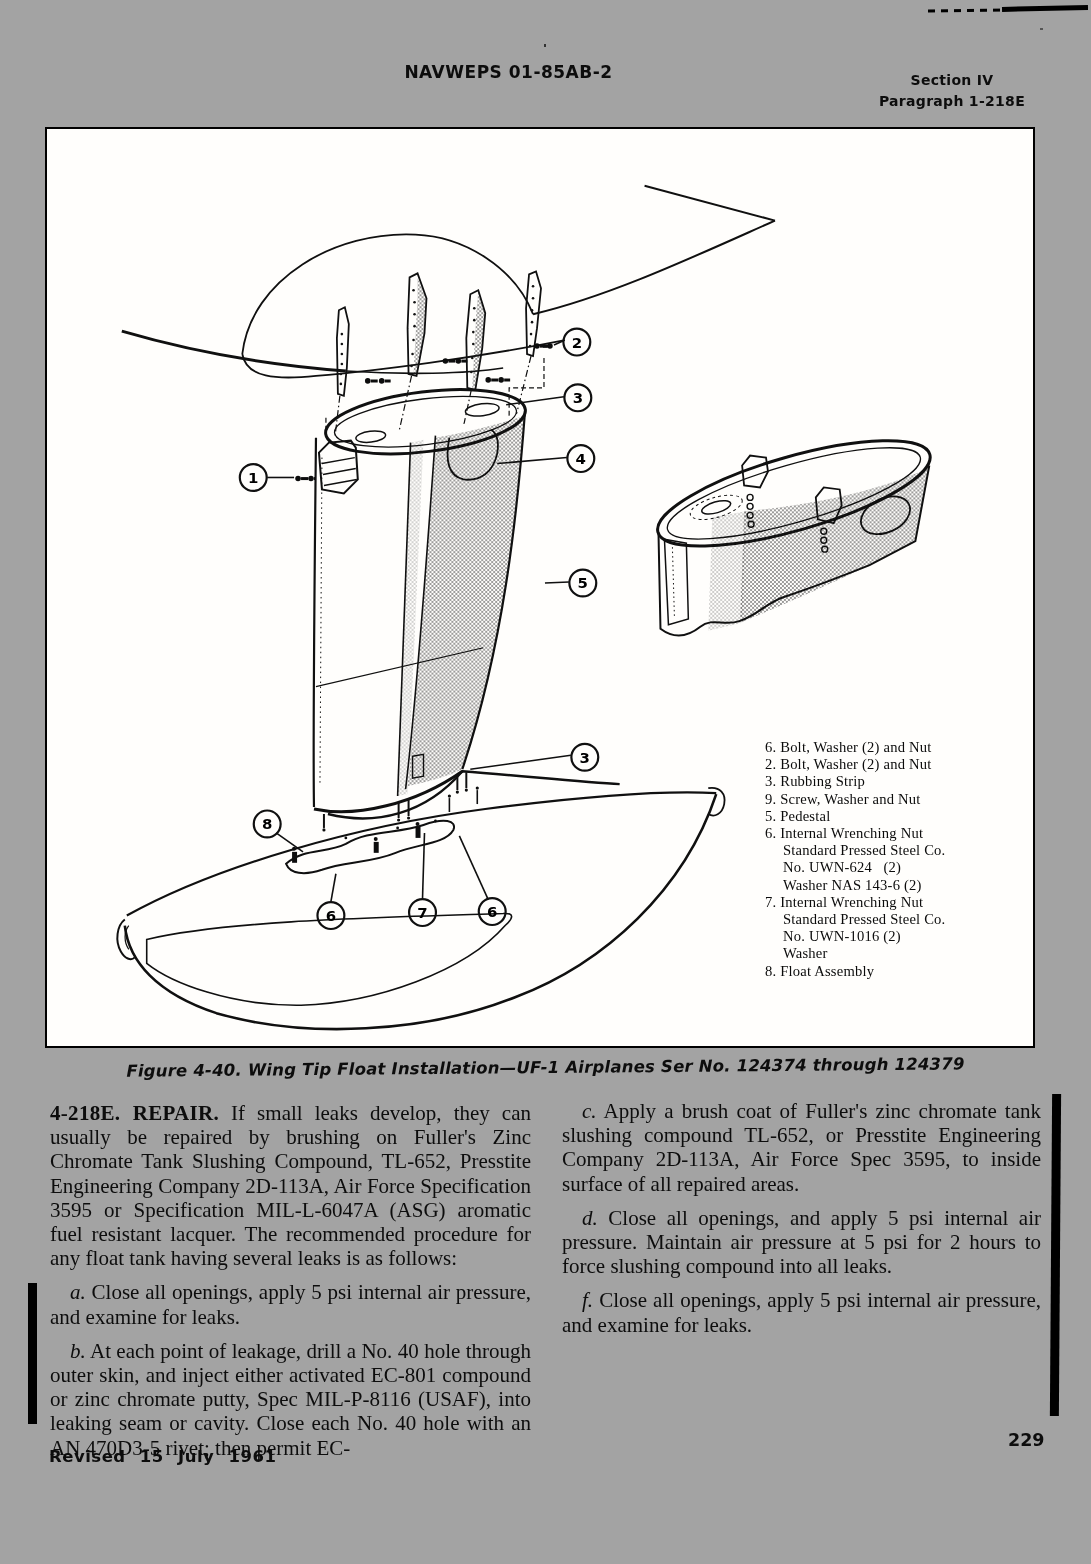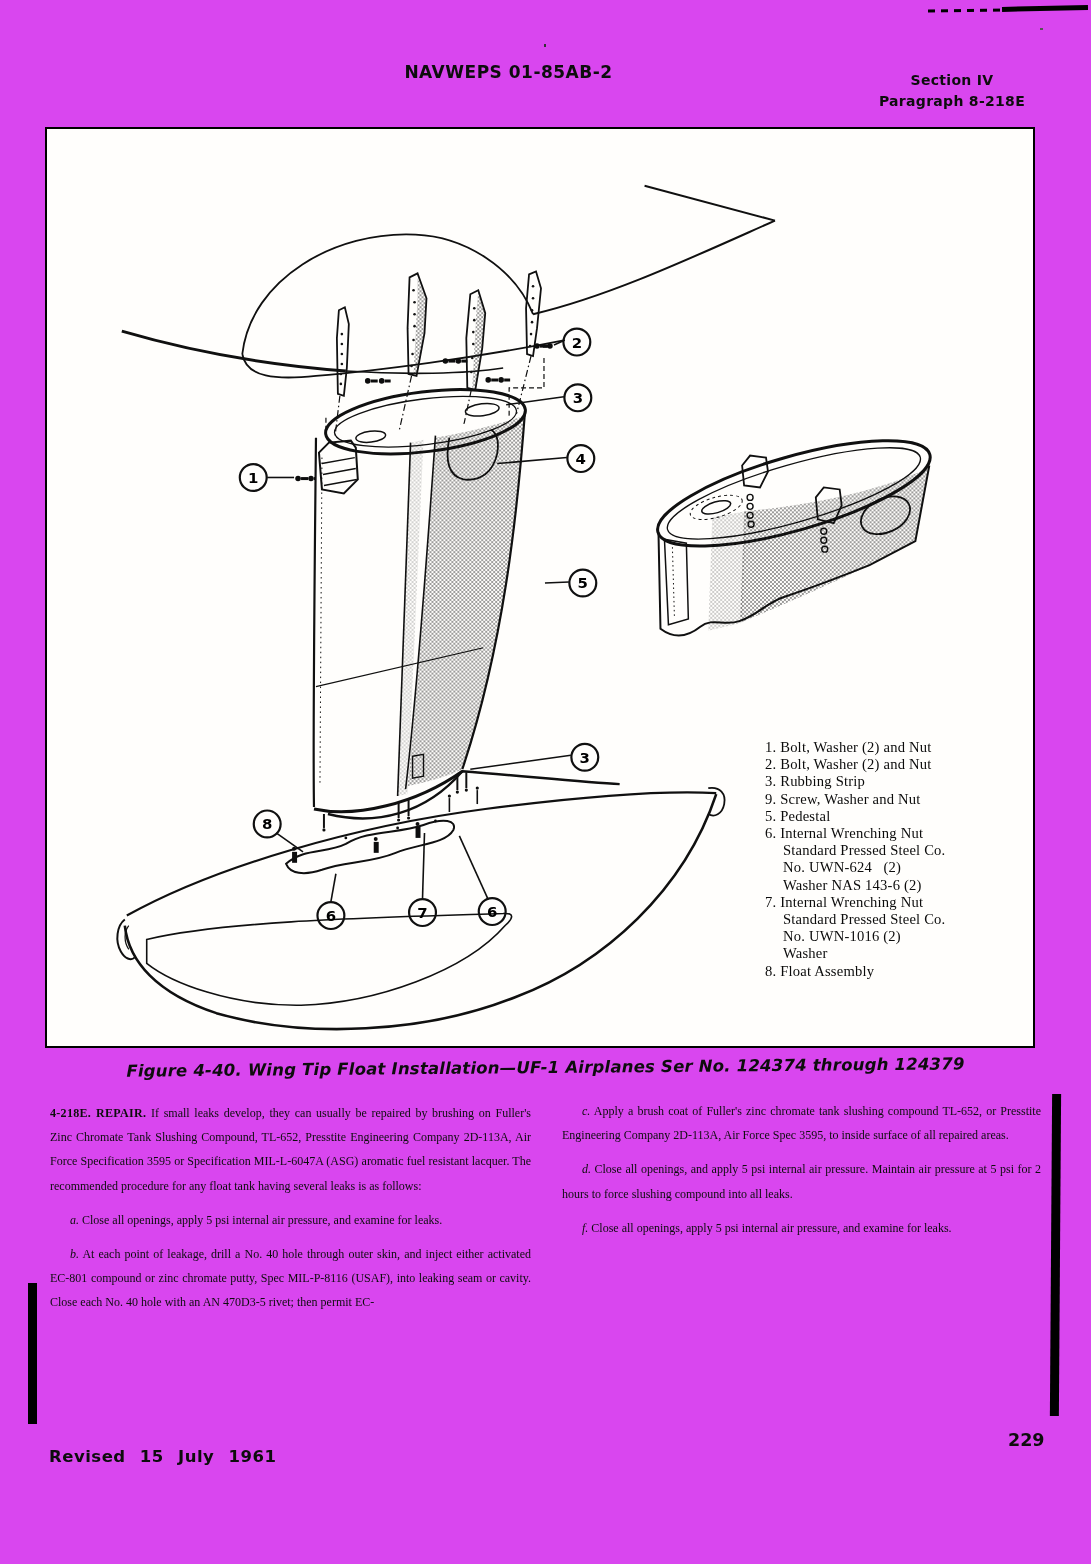--- a/index.html
+++ b/index.html
@@ -1,18 +1,18 @@
 <!DOCTYPE html>
 <html><head>
 <meta charset="utf-8">
 <style>
   html,body{margin:0;padding:0;background:#e8e8e4;}
   .page{
     position:relative;width:1091px;height:1564px;margin:0 auto;
-    background:#d946ef;color:#0d0d0d;overflow:hidden;
+    background:#a3a3a3;color:#0d0d0d;overflow:hidden;
     font-family:"Liberation Serif",serif;
   }
   
   .hdr-center{
     position:absolute;left:0;top:62px;width:100%;text-align:center;
     font-family:"DejaVu Sans",sans-serif;font-weight:bold;font-size:17px;
     letter-spacing:.5px;transform:translateX(-37px);
   }
   .hdr-right{
     position:absolute;right:66px;top:70px;text-align:center;
@@ -45,21 +45,21 @@
     font-family:"Liberation Serif",serif;font-size:14.6px;line-height:17.2px;
     letter-spacing:.2px;color:#0b0b0b;
   }
   .part-item{white-space:pre-wrap;padding-left:18px;text-indent:-18px;}
   .caption{
     position:absolute;left:0;top:1058px;width:100%;text-align:center;
     font-family:"DejaVu Sans",sans-serif;font-style:italic;font-weight:bold;
     font-size:16.5px;letter-spacing:.2px;transform:rotate(-.5deg);
   }
   
-  .col{position:absolute;text-align:justify;font-size:12px;line-height:24.2px;}
+  .col{position:absolute;text-align:justify;font-size:21px;line-height:24.2px;}
   .col-left{left:50px;top:1101px;width:481px;}
   .col-right{left:562px;top:1099px;width:479px;}
   .bp{margin:0 0 10px 0;}
   .bp.ind{text-indent:20px;}
   .bp b{letter-spacing:.3px;}
   
   .footer-revised{
     position:absolute;left:49px;top:1447px;
     font-family:"DejaVu Sans",sans-serif;font-weight:bold;font-size:16.5px;
     word-spacing:8px;letter-spacing:.5px;
@@ -76,21 +76,21 @@
   }
 </style>
 </head>
 <body>
 
 <div class="page">
 
   <div class="hdr-center">NAVWEPS 01-85AB-2</div>
   <div class="hdr-right">
     <div>Section IV</div>
-    <div>Paragraph 8-218E</div>
+    <div>Paragraph 1-218E</div>
   </div>
 
   <div class="artifact-dash"></div>
   <div class="artifact-line"></div>
   <div class="speck1"></div>
   <div class="speck2"></div>
 
   <div class="figure-box">
     <svg width="986" height="917" viewBox="0 0 990 921">
       <defs>
@@ -347,21 +347,21 @@
           <text class="cnum" x="377" y="792.5">7</text>
         </g>
         <g>
           <circle class="ln" stroke-width="2.2" fill="#fffefc" cx="447" cy="786" r="13.5"></circle>
           <text class="cnum" x="447" y="791.5">6</text>
         </g>
       </g>
     </svg>
 
     <div class="parts-list">
-      <div class="part-item">1. Bolt, Washer (2) and Nut</div>
+      <div class="part-item">6. Bolt, Washer (2) and Nut</div>
       <div class="part-item">2. Bolt, Washer (2) and Nut</div>
       <div class="part-item">3. Rubbing Strip</div>
       <div class="part-item">9. Screw, Washer and Nut</div>
       <div class="part-item">5. Pedestal</div>
       <div class="part-item">6. Internal Wrenching Nut
 Standard Pressed Steel Co.
 No. UWN-624   (2)
 Washer NAS 143-6 (2)</div>
       <div class="part-item">7. Internal Wrenching Nut
 Standard Pressed Steel Co.

